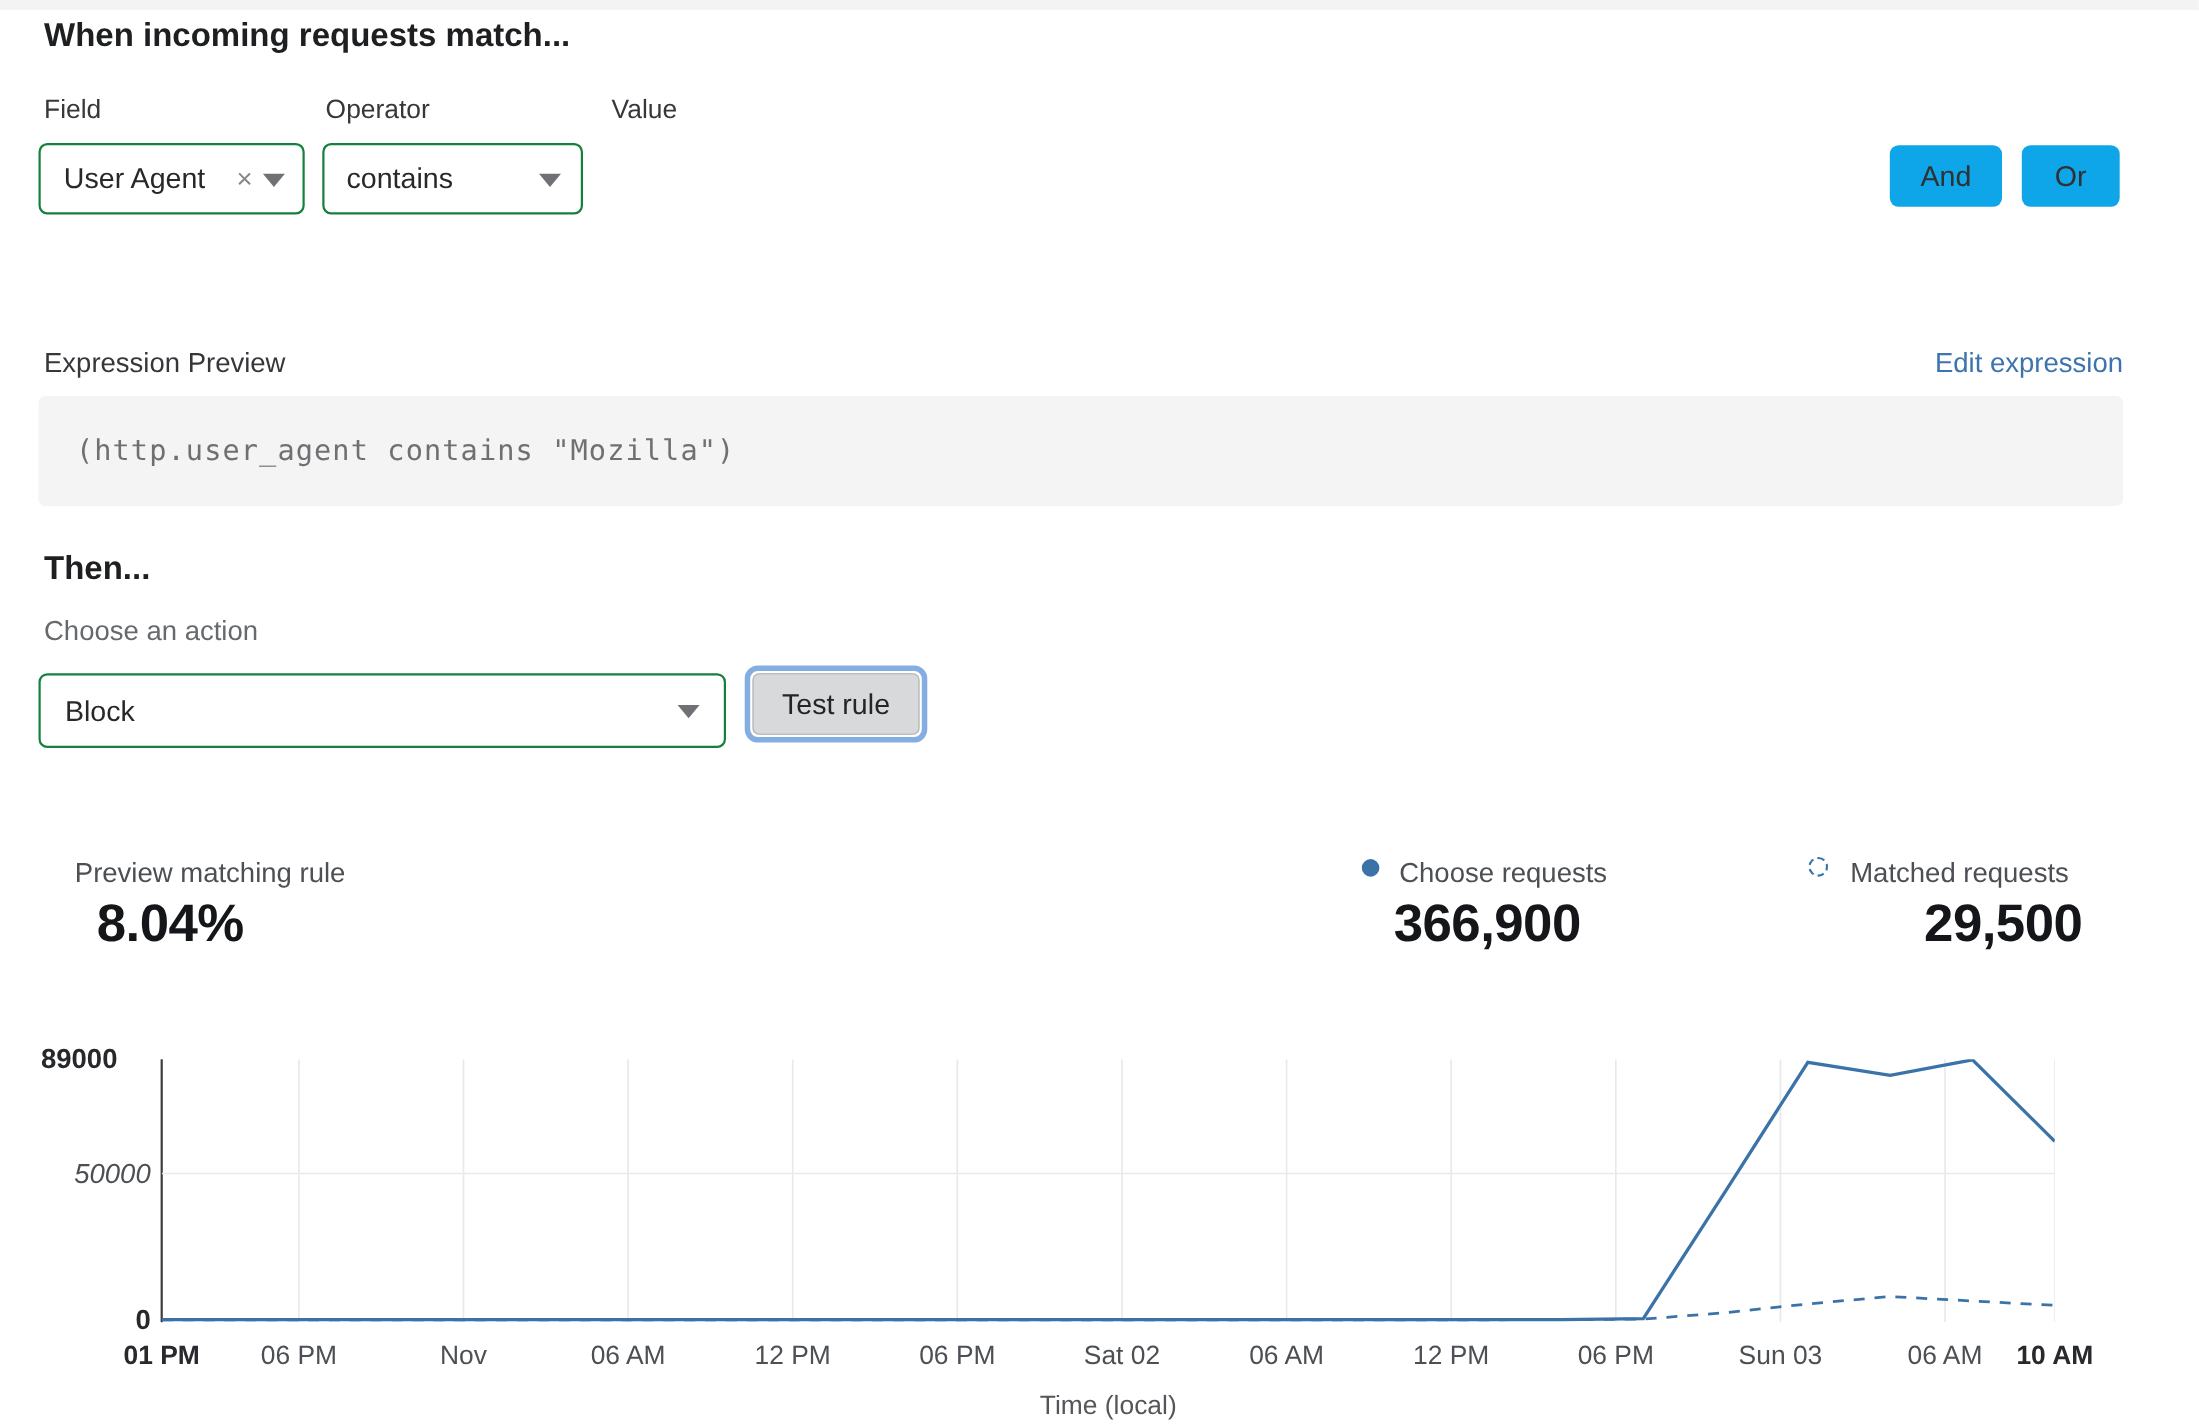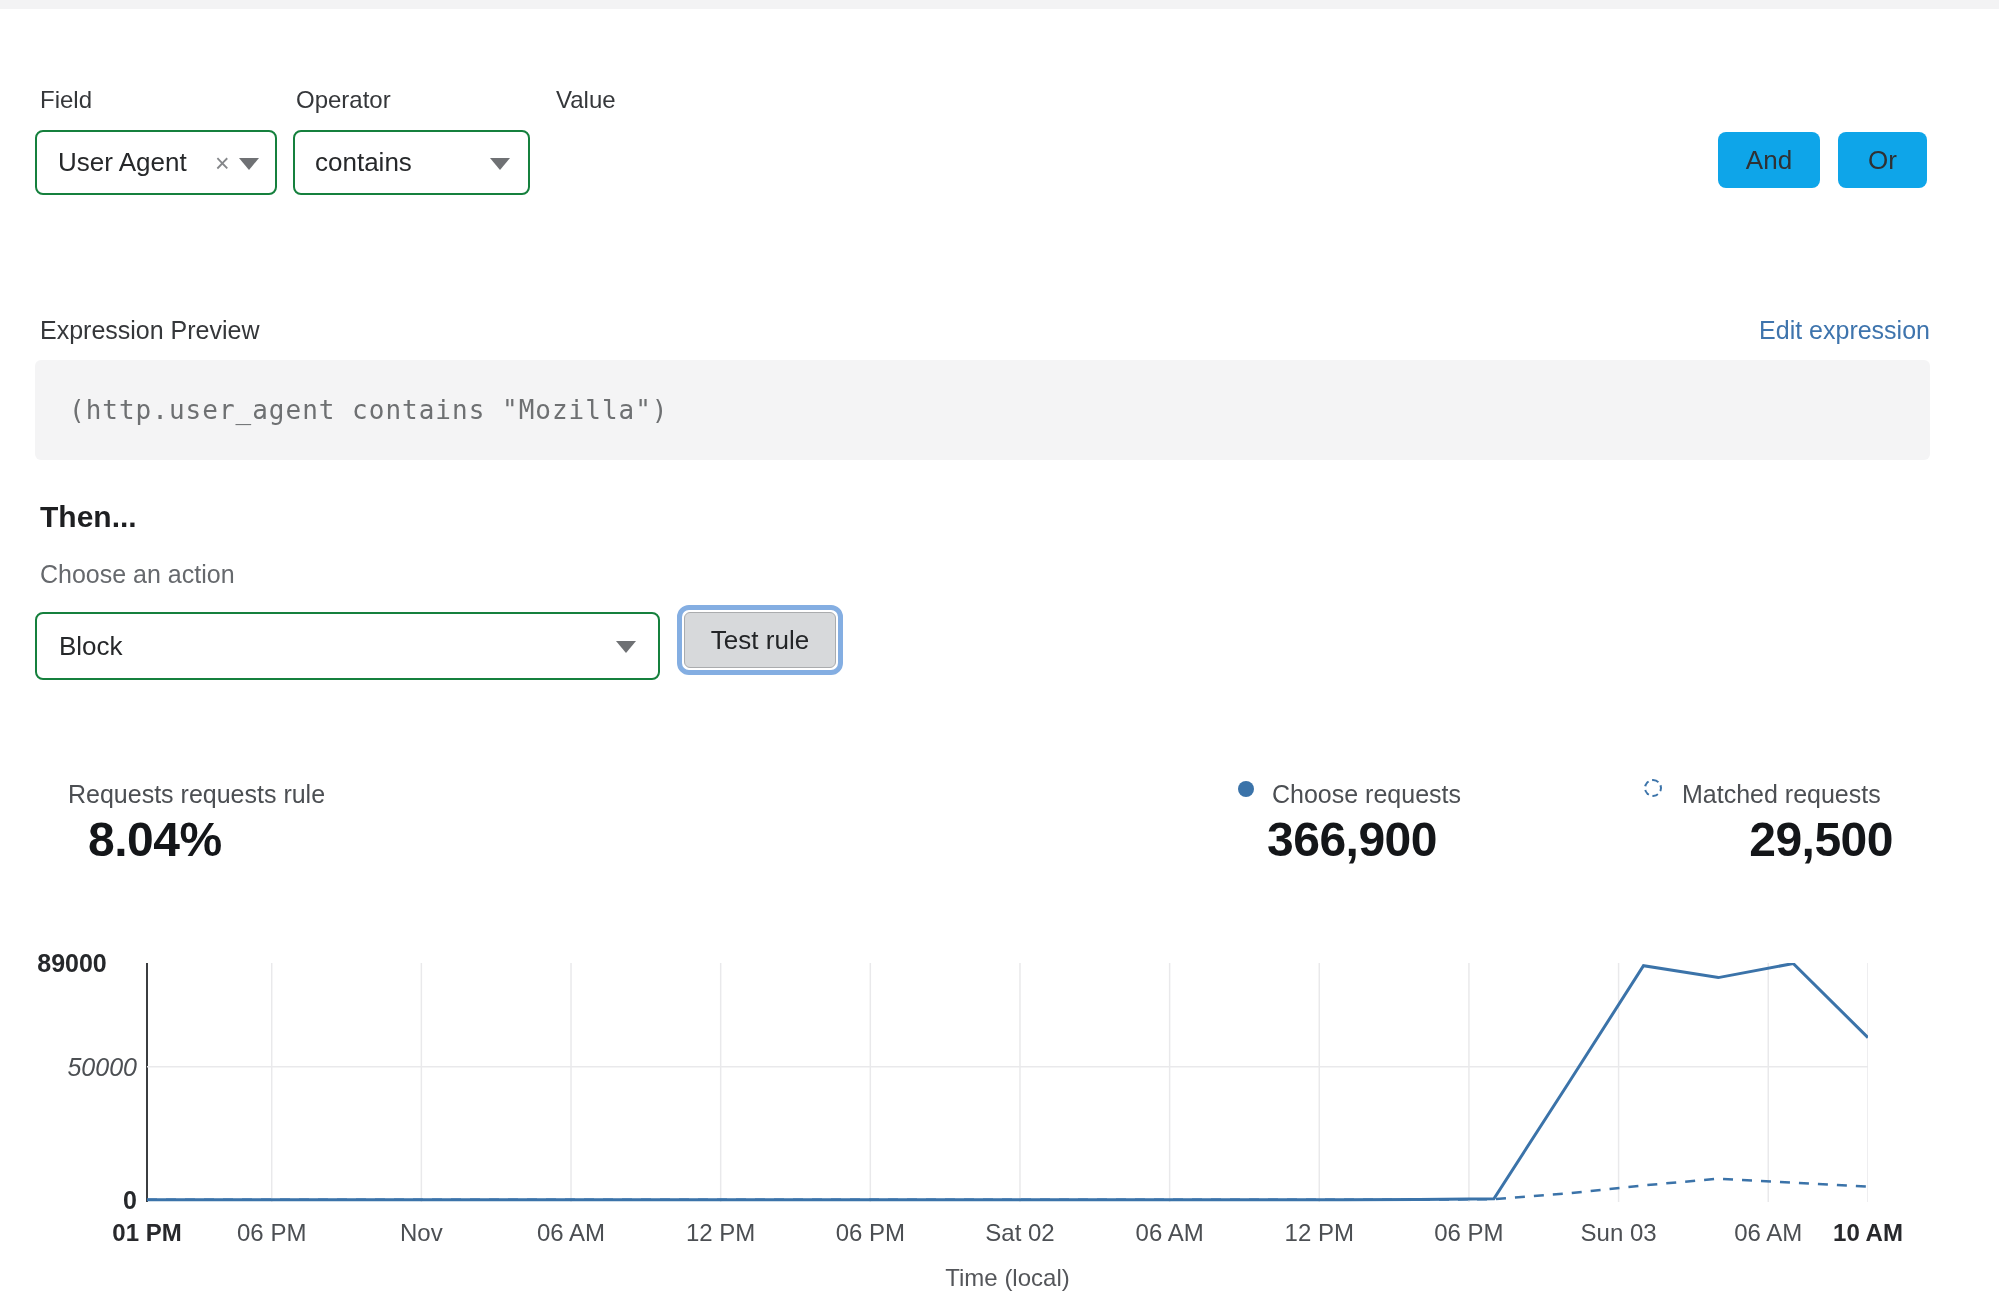--- a/index.html
+++ b/index.html
@@ -67,20 +67,21 @@
   .x-tick.bold { font-weight:700; color:#28292c; }
   .time-label { position:absolute; left:147px; top:1264px; width:1721px; text-align:center;
                 font-size:24px; color:#54565a; }
 </style>
 </head>
 <body>
 
 <div class="page">
   <div class="top-strip"></div>
 
+  <div class="h1">When incoming requests match...</div>
 
   <div class="col-label lbl-field">Field</div>
   <div class="col-label lbl-operator">Operator</div>
   <div class="col-label lbl-value">Value</div>
 
   <div class="ctl sel-field">
     <span>User Agent</span>
     <span class="clear-x">×</span>
     <span class="chevron chev-field"></span>
   </div>
@@ -105,21 +106,21 @@
 
   <div class="ctl sel-action">
     <span style="padding-left:22px">Block</span>
     <span class="chevron chev-action"></span>
   </div>
 
   <div class="test-ring">
     <div class="test-btn">Test rule</div>
   </div>
 
-  <div class="stat-label" style="left:68px">Requests requests rule</div>
+  <div class="stat-label" style="left:68px">Preview matching rule</div>
   <div class="stat-value" style="left:64px">8.04%</div>
 
   <span class="legend-dot"></span>
   <div class="stat-label" style="left:1272px">Choose requests</div>
   <div class="stat-value" style="right:562px">366,900</div>
 
   <span class="legend-dashed"></span>
   <div class="stat-label" style="left:1682px">Matched requests</div>
   <div class="stat-value" style="right:106px">29,500</div>
 

